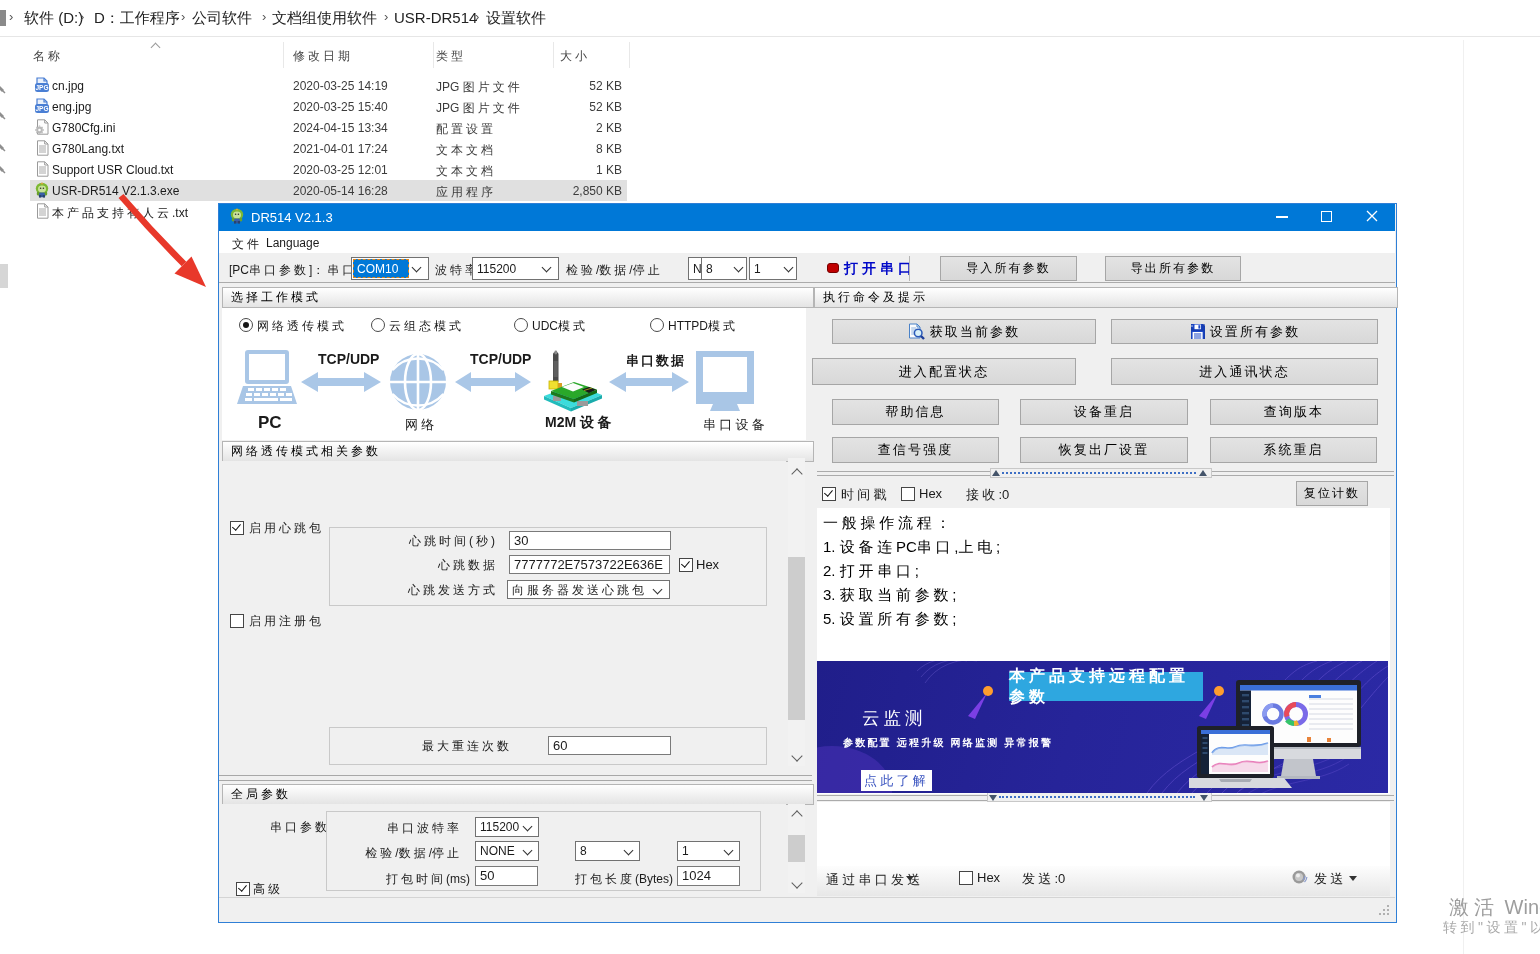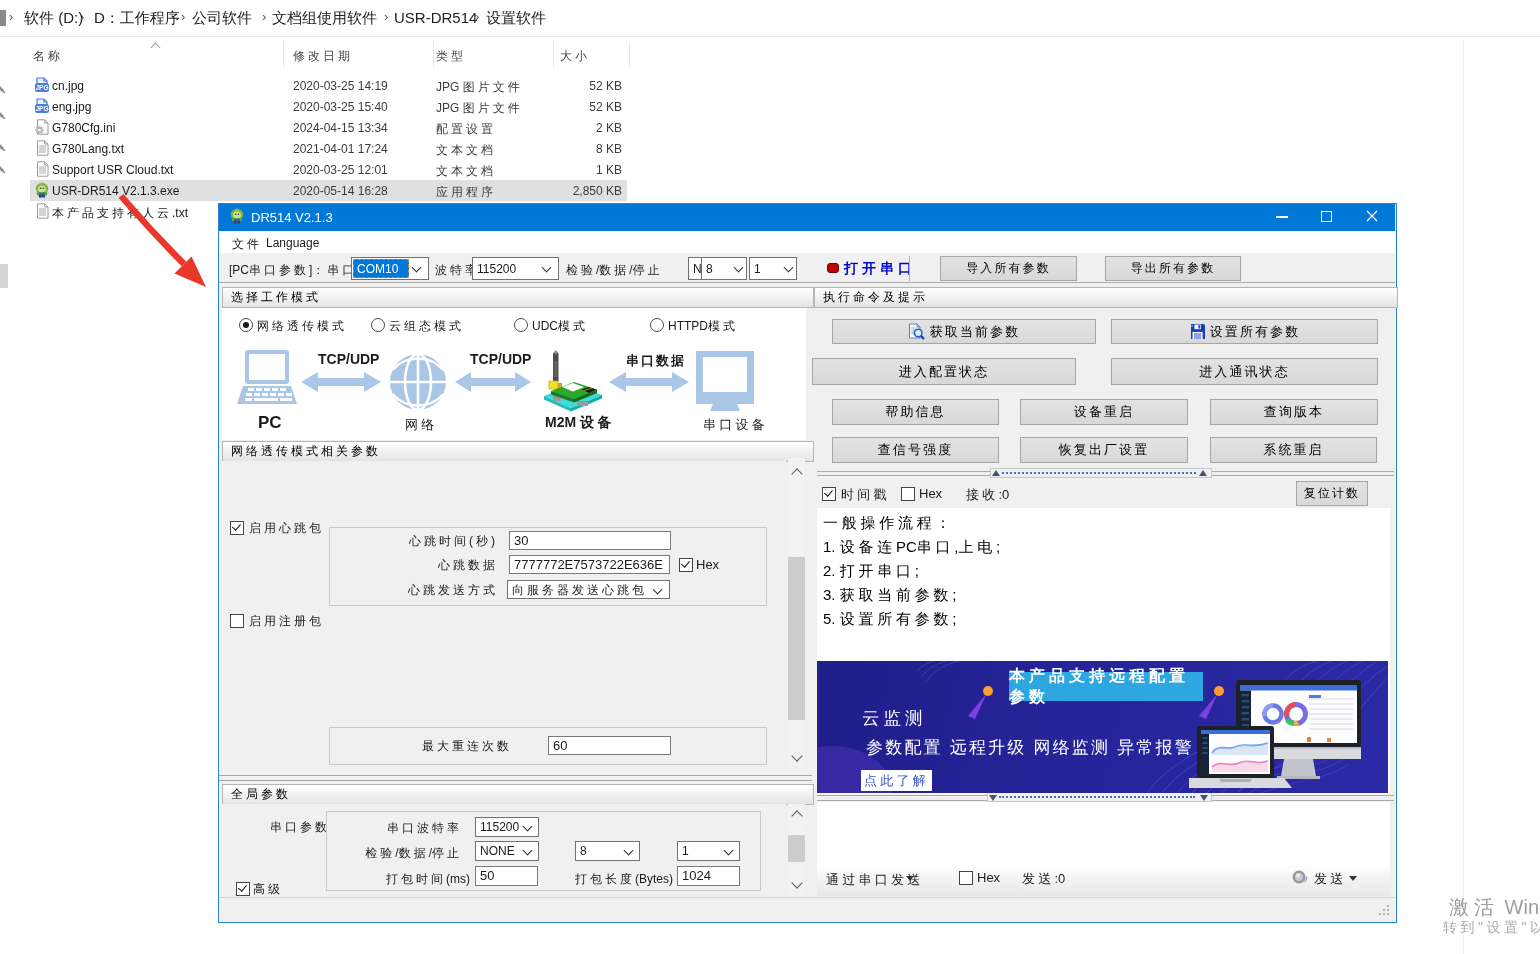--- a/index.html
+++ b/index.html
@@ -509,21 +509,21 @@
   </g>
   <path d="M170 32 L151 55 L158 58 Z" fill="#7b3fe4"></path>
   <path d="M401 32 L382 55 L389 58 Z" fill="#7b3fe4"></path>
   <circle cx="171" cy="30" r="5" fill="#ff9d2e"></circle>
   <circle cx="402" cy="30" r="5" fill="#ff9d2e"></circle>
  </svg>
  <div class="ab" style="left:192px;top:11px;width:194px;height:29px;background:#2ea7e0;display:flex;align-items:center;justify-content:center">
       <span class="cj" style="font-size:16px;font-weight:bold;color:#fff">本产品支持远程配置参数</span>
     </div>
  <div class="ab" style="left:45px;top:45px;font-size:17.5px;letter-spacing:4px;color:#fff">云监测</div>
- <div class="ab" style="left:49px;top:75px;font-size:17px;font-weight:normal;letter-spacing:2.2px;color:#fff;white-space:nowrap">参数配置&nbsp;远程升级&nbsp;网络监测&nbsp;异常报警</div>
+ <div class="ab" style="left:26px;top:75px;font-size:10px;font-weight:bold;letter-spacing:2.2px;color:#fff;white-space:nowrap">参数配置&nbsp;远程升级&nbsp;网络监测&nbsp;异常报警</div>
  <div class="ab" style="left:44px;top:109px;width:71px;height:21px;background:#fff;display:flex;align-items:center;justify-content:center">
       <span class="cj" style="font-size:13px;color:#3b55c0">点此了解</span>
     </div>
 
  <svg class="ab" style="left:372px;top:18px" width="195" height="122" viewBox="0 0 195 122">
   <g stroke="#7a5fe0" stroke-width="0.9" fill="none" opacity="0.33">
    <path d="M60 122 C 90 100 130 105 160 85"></path>
         <path d="M55 117 C 88 94 128 99 158 78"></path>
    <path d="M50 112 C 86 88 126 93 156 71"></path>
         <path d="M46 107 C 84 82 124 87 154 64"></path>

